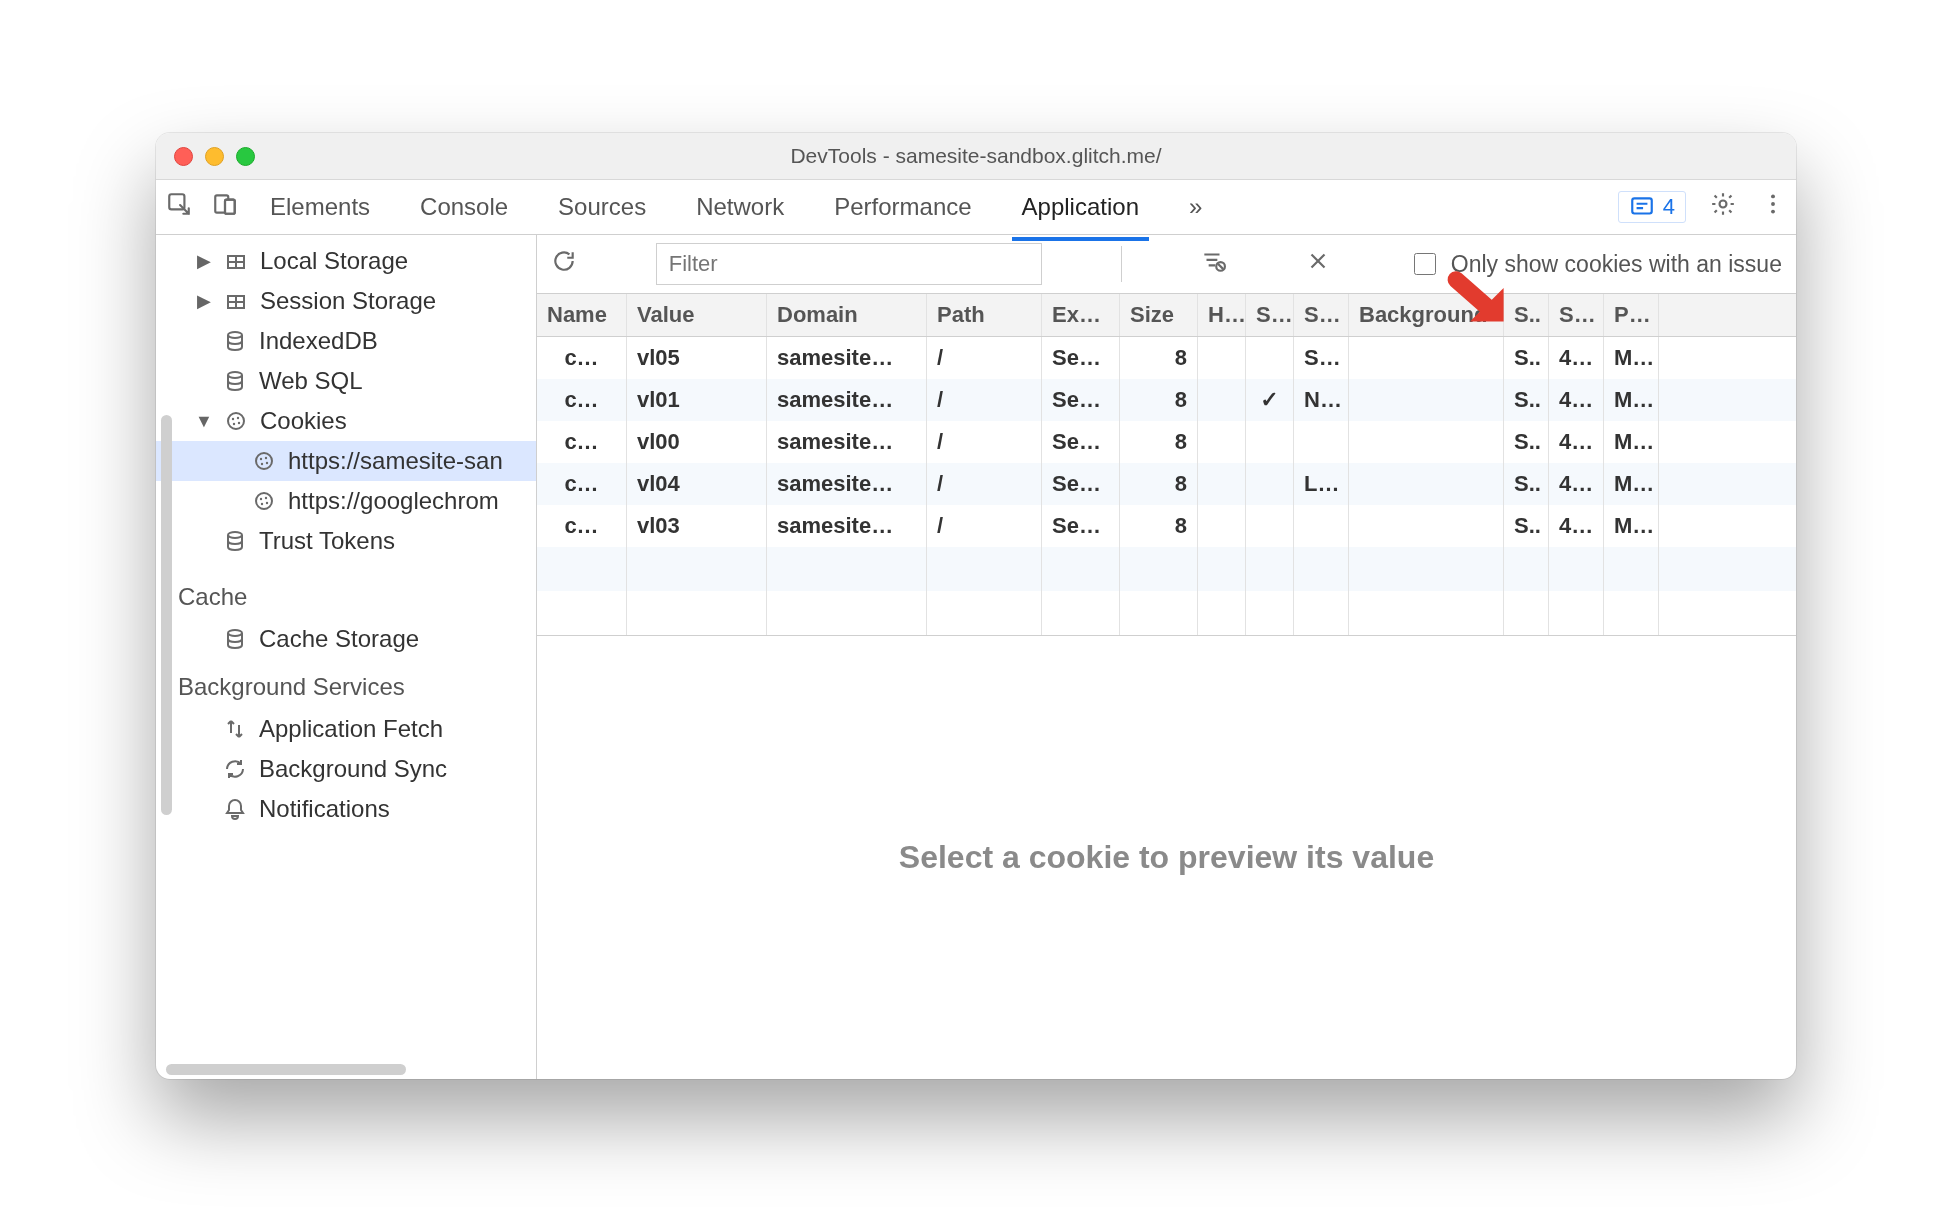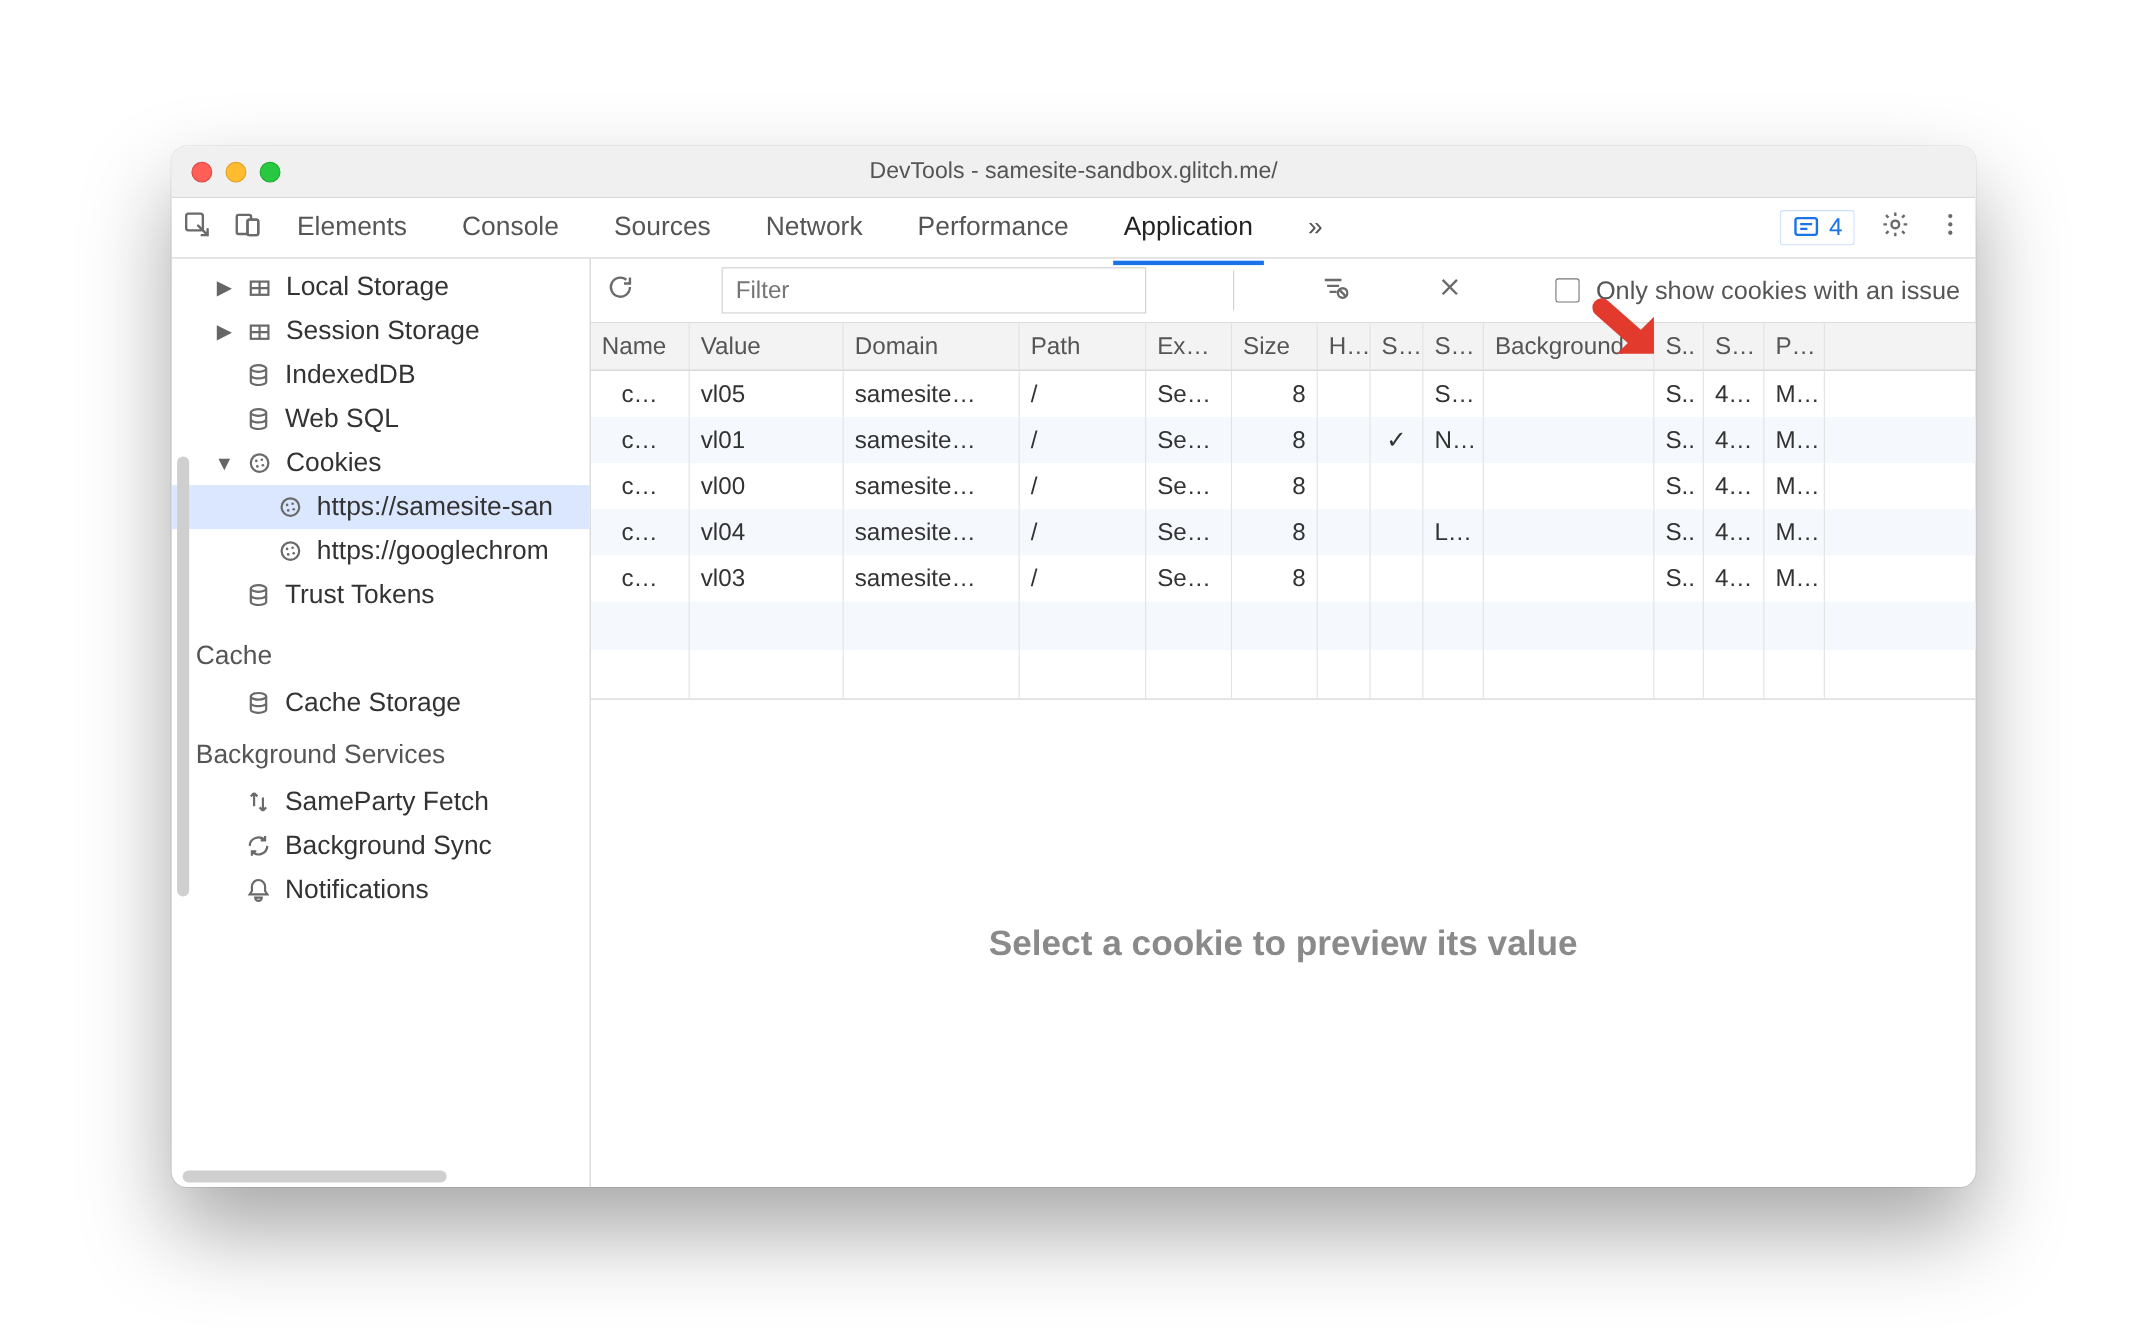--- a/index.html
+++ b/index.html
@@ -66,21 +66,21 @@
   .item .disclosure{width:16px;display:inline-flex;justify-content:center;color:#666;font-size:18px;}
   .item .lbl{overflow:hidden;text-overflow:ellipsis;}
 
   .main{flex:1;display:flex;flex-direction:column;min-width:0;}
   .toolbar{height:58px;border-bottom:1px solid var(--border);display:flex;align-items:center;gap:18px;padding:0 14px;font-size:23px;color:#555;justify-content:space-between;}
   .toolbar .filter{width:360px;height:40px;border:1px solid var(--border);padding:0 12px;font-size:22px;color:#444;background:#fff;}
   .toolbar .sep{width:1px;height:36px;background:#cfcfcf;}
   .toolbar .chk{display:flex;align-items:center;gap:12px;}
   .toolbar input[type=checkbox]{width:22px;height:22px;}
 
-  .grid{display:flex;flex-direction:column;border-bottom:1px solid var(--border);}
+  .grid{display:flex;flex-direction:column;border-bottom:1px solid var(--border);font-weight:bold;}
   .gh,.gr{display:grid;grid-template-columns:90px 140px 160px 115px 78px 78px 48px 48px 55px 155px 45px 55px 55px;}
   .gh{background:var(--header-bg);border-bottom:1px solid var(--border);font-size:22px;color:#555;}
   .gh>div,.gr>div{border-right:1px solid var(--border-light);padding:8px 10px;white-space:nowrap;overflow:hidden;text-overflow:clip;}
   .gr{font-size:22px;}
   .gr:nth-child(odd){background:var(--row-alt);}
   .gr>div.r{text-align:right;}
   .gr>div.c{text-align:center;}
   .gr.empty>div{height:28px;}
 
   .preview{flex:1;display:flex;align-items:center;justify-content:center;color:#8a8a8a;font-size:32px;font-weight:700;}
@@ -235,21 +235,21 @@
             <path d="M5 6v6c0 1.7 3.1 3 7 3s7-1.3 7-3V6M5 12v6c0 1.7 3.1 3 7 3s7-1.3 7-3v-6"></path>
           </svg>
         <span class="lbl">Cache Storage</span>
       </div>
 
       <div class="section-title">Background Services</div>
       <div class="item l2">
         <svg class="ico" viewBox="0 0 24 24">
             <path d="M8 4v12M8 4l-3 3M8 4l3 3M16 20V8M16 20l-3-3M16 20l3-3"></path>
           </svg>
-        <span class="lbl">SameParty Fetch</span>
+        <span class="lbl">Application Fetch</span>
       </div>
       <div class="item l2">
         <svg class="ico" viewBox="0 0 24 24">
             <path d="M4 12a8 8 0 0 1 14-5M20 12a8 8 0 0 1-14 5M18 3v4h-4M6 21v-4h4"></path>
           </svg>
         <span class="lbl">Background Sync</span>
       </div>
       <div class="item l2">
         <svg class="ico" viewBox="0 0 24 24" fill="#6a6a6a" stroke="none">
             <path d="M12 3a6 6 0 0 0-6 6v4l-2 3h16l-2-3V9a6 6 0 0 0-6-6zm0 19a3 3 0 0 0 3-3H9a3 3 0 0 0 3 3z"></path>

